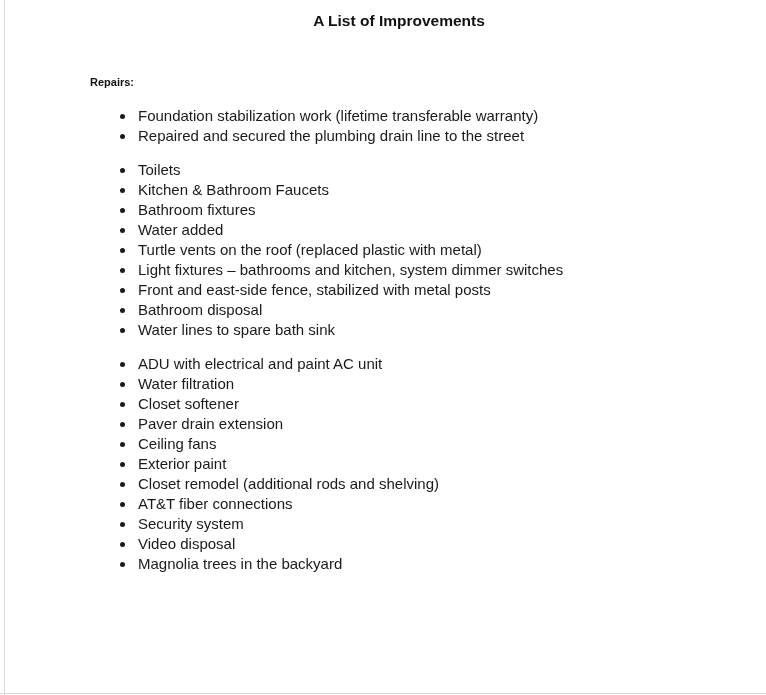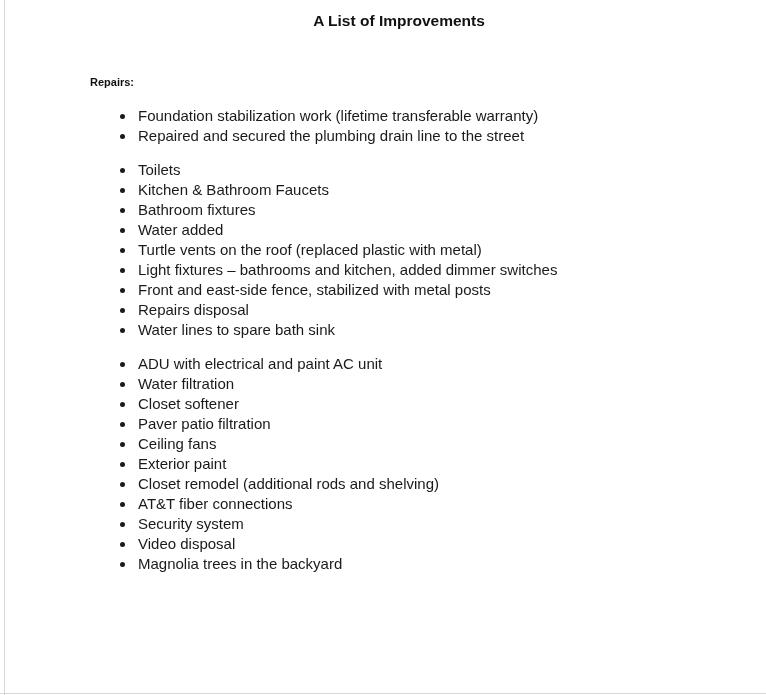--- a/index.html
+++ b/index.html
@@ -89,33 +89,33 @@
         </ul>
   </section>
 
   <section>
     <ul class="bullet-list">
           <li>Toilets</li>
           <li>Kitchen &amp; Bathroom Faucets</li>
           <li>Bathroom fixtures</li>
           <li>Water added</li>
           <li>Turtle vents on the roof (replaced plastic with metal)</li>
-          <li>Light fixtures – bathrooms and kitchen, added dimmer switches</li>
+          <li>Light fixtures – bathrooms and kitchen, system dimmer switches</li>
           <li>Front and east-side fence, stabilized with metal posts</li>
-          <li>Repairs disposal</li>
+          <li>Bathroom disposal</li>
           <li>Water lines to spare bath sink</li>
         </ul>
   </section>
 
   <section>
     <ul class="bullet-list">
           <li>ADU with electrical and paint AC unit</li>
           <li>Water filtration</li>
           <li>Closet softener</li>
-          <li>Paver patio filtration</li>
+          <li>Paver drain extension</li>
           <li>Ceiling fans</li>
           <li>Exterior paint</li>
           <li>Closet remodel (additional rods and shelving)</li>
           <li>AT&amp;T fiber connections</li>
           <li>Security system</li>
           <li>Video disposal</li>
           <li>Magnolia trees in the backyard</li>
         </ul>
   </section>
 </div>

